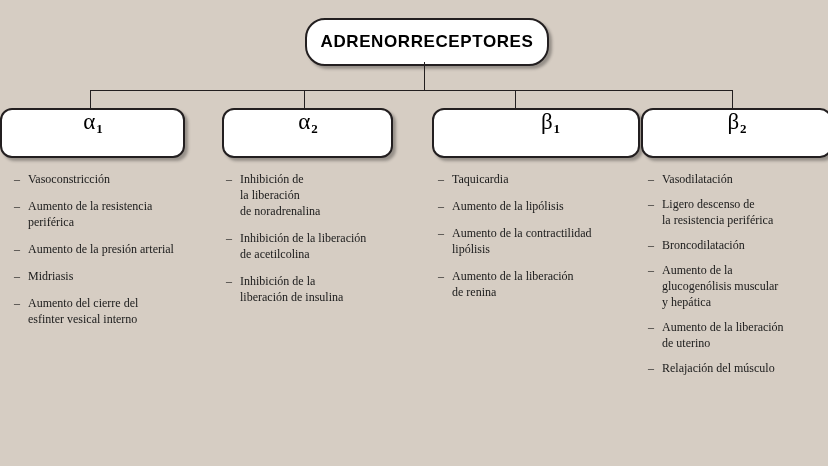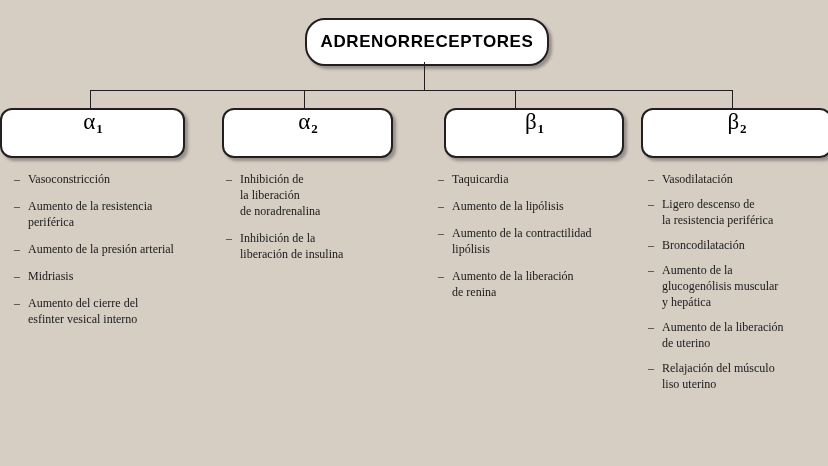--- a/index.html
+++ b/index.html
@@ -123,21 +123,21 @@
   <div class="line vline" style="left:304px; top:90px; height:19px;"></div>
   <div class="line vline" style="left:515px; top:90px; height:19px;"></div>
   <div class="line vline" style="left:732px; top:90px; height:19px;"></div>
 
   <div class="rec-box" style="left:0px; width:181px;">
     <span class="greek">α<sub>1</sub></span>
   </div>
   <div class="rec-box" style="left:222px; width:167px;">
     <span class="greek">α<sub>2</sub></span>
   </div>
-  <div class="rec-box" style="left:444px; width:176px;">
+  <div class="rec-box" style="left:432px; width:176px;padding-left:28px;">
     <span class="greek">β<sub>1</sub></span>
   </div>
   <div class="rec-box" style="left:641px; width:187px;">
     <span class="greek">β<sub>2</sub></span>
   </div>
 
   <div class="col" id="col-a1">
     <div class="item">
       <span class="ln">Vasoconstricción</span>
     </div>
@@ -157,20 +157,24 @@
     </div>
   </div>
 
   <div class="col" id="col-a2">
     <div class="item">
       <span class="ln">Inhibición de</span>
       <span class="ln">la liberación</span>
       <span class="ln">de noradrenalina</span>
     </div>
     <div class="item">
+      <span class="ln">Inhibición de la liberación</span>
+      <span class="ln">de acetilcolina</span>
+    </div>
+    <div class="item">
       <span class="ln">Inhibición de la</span>
       <span class="ln">liberación de insulina</span>
     </div>
   </div>
 
   <div class="col" id="col-b1">
     <div class="item">
       <span class="ln">Taquicardia</span>
     </div>
     <div class="item">
@@ -201,17 +205,16 @@
       <span class="ln">Aumento de la</span>
       <span class="ln">glucogenólisis muscular</span>
       <span class="ln">y hepática</span>
     </div>
     <div class="item">
       <span class="ln">Aumento de la liberación</span>
       <span class="ln">de uterino</span>
     </div>
     <div class="item">
       <span class="ln">Relajación del músculo</span>
-      <span class="ln">liso uterino</span>
     </div>
   </div>
 
 </div>
 
 </body></html>

